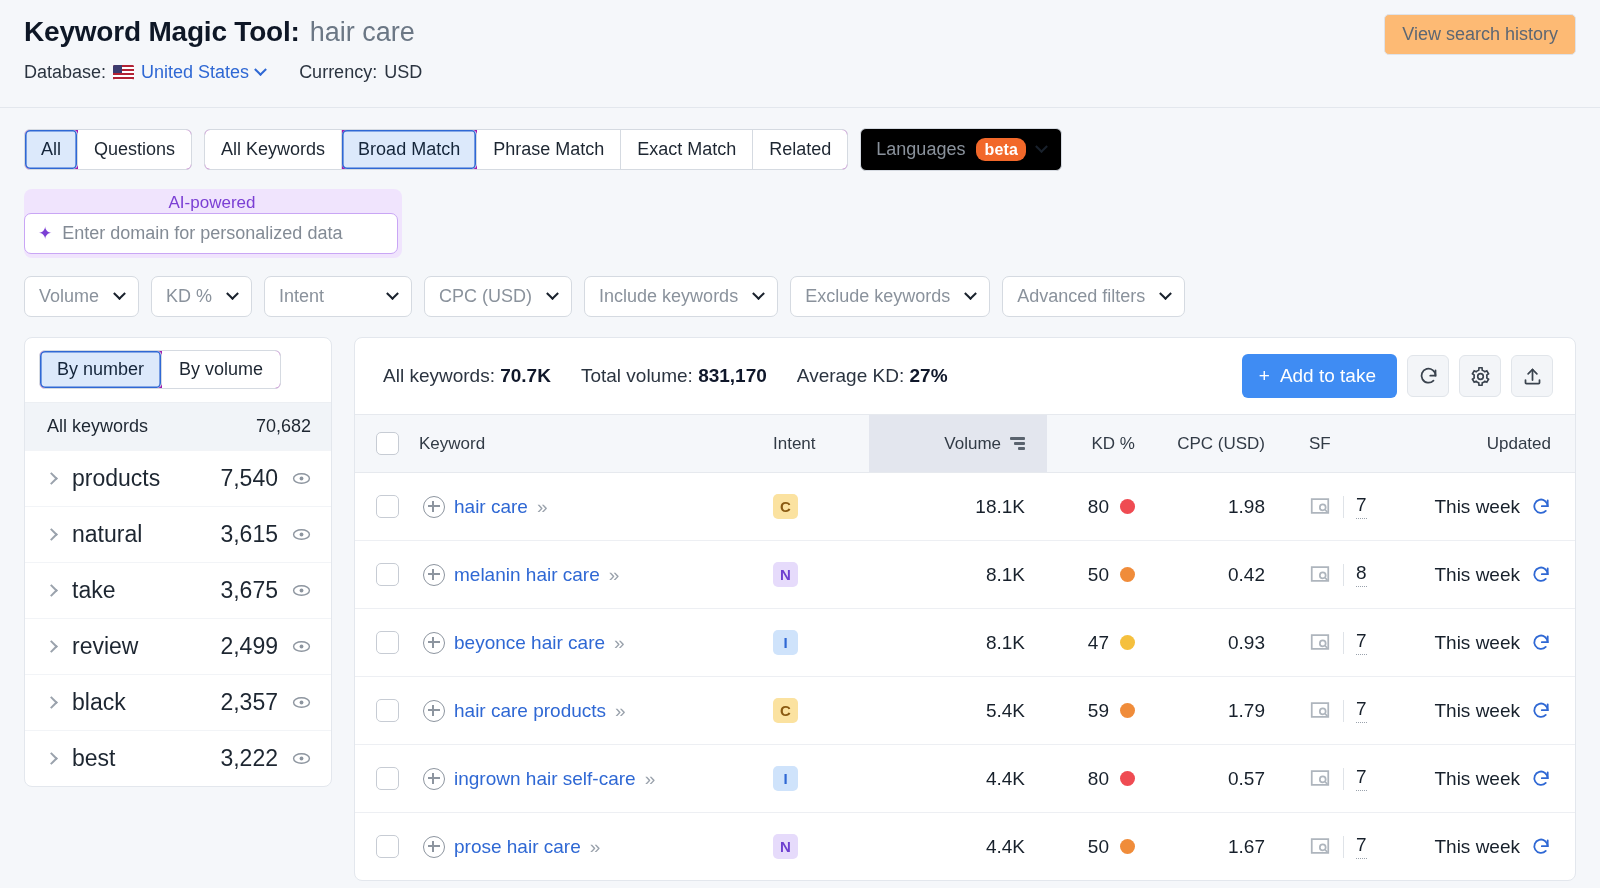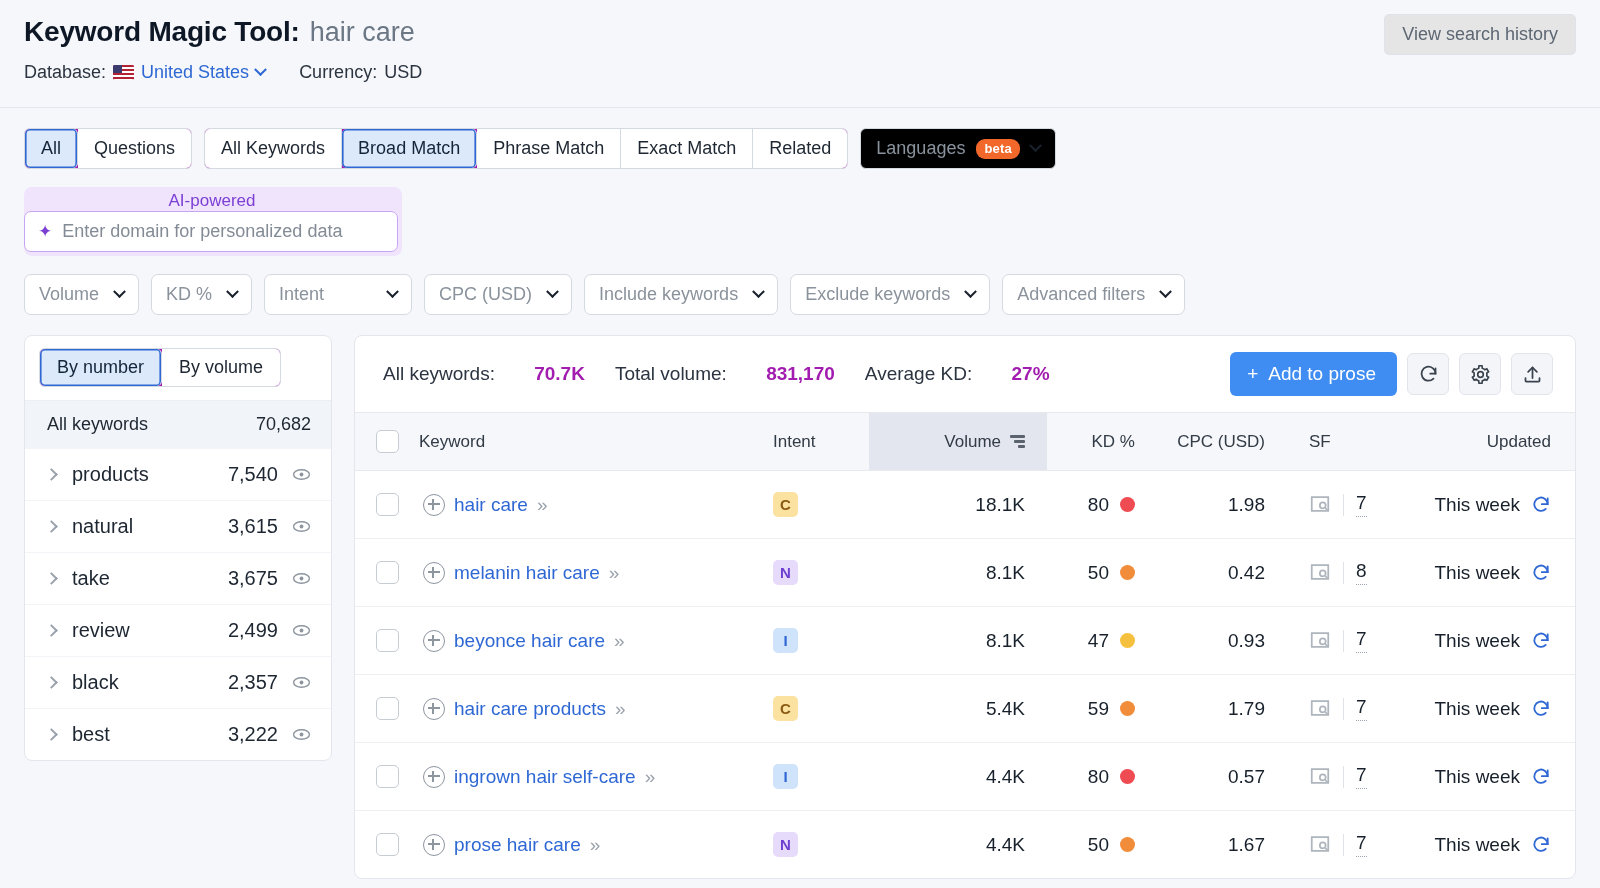--- a/index.html
+++ b/index.html
@@ -39,21 +39,21 @@
   .chev {
     display: inline-block; width: 9px; height: 9px;
     border-right: 2.2px solid currentColor; border-bottom: 2.2px solid currentColor;
     transform: rotate(45deg) translate(-2px,-2px);
   }
   .chev-blue { color: #2f68d4; }
   .chev-dark { color: #19212c; }
 
   .history-btn {
     position: absolute; right: 24px; top: 14px;
-    background: #e5e5e5; border: 1px solid #dfe3e9; border-radius: 5px;
+    background: #fdba74; border: 1px solid #dfe3e9; border-radius: 5px;
     padding: 9px 17px; font-size: 18px; color: #5d6773;
     font-family: inherit; cursor: pointer;
   }
 
   .hdr-divider { height: 1px; background: #e3e7ed; margin-top: 10px; }
 
   
   .controls { padding: 20px 24px 0 24px; }
   .tabs-row { display: flex; align-items: center; gap: 12px; }
   .btn-group { display: flex; border: 1px solid #d5dae1; border-radius: 6px; background: #a21caf; overflow: hidden; }
@@ -67,21 +67,21 @@
     box-shadow: inset 0 0 0 1.6px #2f68d4;
     border-radius: 5px;
   }
   .lang-pill {
     display: flex; align-items: center; gap: 11px;
     border: 1px solid #d5dae1; border-radius: 6px; background: #000000;
     padding: 9px 15px; cursor: pointer;
   }
   .lang-label { font-size: 18px; color: #8a929c; }
   .beta-badge {
-    background: #f2682a; color: #fff; font-size: 13px; font-weight: bold;
+    background: #f2682a; color: #fff; font-size: 16px; font-weight: bold;
     border-radius: 9px; padding: 2.5px 8px; letter-spacing: .2px;
   }
 
   .ai-row { margin-top: 18px; }
   .ai-wrap {
     display: inline-flex; align-items: center; gap: 0;
     background: #f0e4fd; border-radius: 8px; padding: 4px 4px 4px 0; flex-direction: column;
   }
   .ai-tag { font-size: 17px; color: #7b3fd4; padding: 0 14px 0 16px; white-space: nowrap; }
   .ai-input {
@@ -113,21 +113,21 @@
   .side-toggle .btn-group { display: inline-flex; }
   .side-toggle .seg { padding: 8px 17px; font-size: 18px; }
   .side-all {
     display: flex; justify-content: space-between; align-items: center;
     background: #f1f4f8; padding: 13px 20px 13px 22px;
     font-size: 18px; color: #1d2631;
     border-top: 1px solid #eceff3;
   }
   .side-item {
     display: flex; align-items: center; padding: 14px 20px 14px 22px;
-    font-size: 20px; color: #1d2631; cursor: pointer;
+    font-size: 23px; color: #1d2631; cursor: pointer;
     border-top: 1px solid #f2f4f7;
   }
   .side-item .arrow {
     width: 9px; height: 9px; flex: 0 0 auto; margin-right: 16px;
     border-right: 2.4px solid #9aa2ac; border-bottom: 2.4px solid #9aa2ac;
     transform: rotate(-45deg);
   }
   .side-item .nm { flex: 1; }
   .side-item .ct { margin-right: 14px; }
   .eye { width: 19px; height: 19px; flex: 0 0 auto; color: #8d959f; }
@@ -135,21 +135,21 @@
   
   .panel {
     flex: 1; background: #fff; border: 1px solid #e3e7ed; border-radius: 8px;
     overflow: hidden;
   }
   .panel-top {
     display: flex; align-items: center; justify-content: space-between;
     padding: 16px 22px 16px 28px;
   }
   .stats { display: flex; gap: 30px; font-size: 19px; color: #2b3440; }
-  .stats b { color: #a21caf; margin-left: 34px; }
+  .stats b { color: #0f172a; }
   .top-actions { display: flex; align-items: center; gap: 10px; }
   .add-btn {
     display: flex; align-items: center; gap: 10px;
     background: #3f8cf3; color: #fff; border: none; border-radius: 6px;
     padding: 11px 21px 11px 17px; font-size: 19px; font-family: inherit; cursor: pointer;
   }
   .icon-btn {
     width: 42px; height: 42px; border: 1px solid #e1e5ea; border-radius: 6px;
     background: #f3f5f8; display: flex; align-items: center; justify-content: center;
     cursor: pointer; color: #3a434e;
@@ -391,21 +391,21 @@
           <b>831,170</b>
         </div>
         <div>
           <span>Average KD:</span>
           <b>27%</b>
         </div>
       </div>
       <div class="top-actions">
         <button class="add-btn">
           <span>+</span>
-          <span>Add to prose</span>
+          <span>Add to take</span>
         </button>
         <div class="icon-btn">
           <svg width="21" height="21" viewBox="0 0 24 24" fill="none" stroke="currentColor" stroke-width="2" stroke-linecap="round">
               <path d="M20 11a8 8 0 1 0-2.3 5.7"></path>
               <polyline points="20 5 20 11 14 11"></polyline>
             </svg>
         </div>
         <div class="icon-btn">
           <svg width="21" height="21" viewBox="0 0 24 24" fill="none" stroke="currentColor" stroke-width="1.9">
               <circle cx="12" cy="12" r="3.2"></circle>

